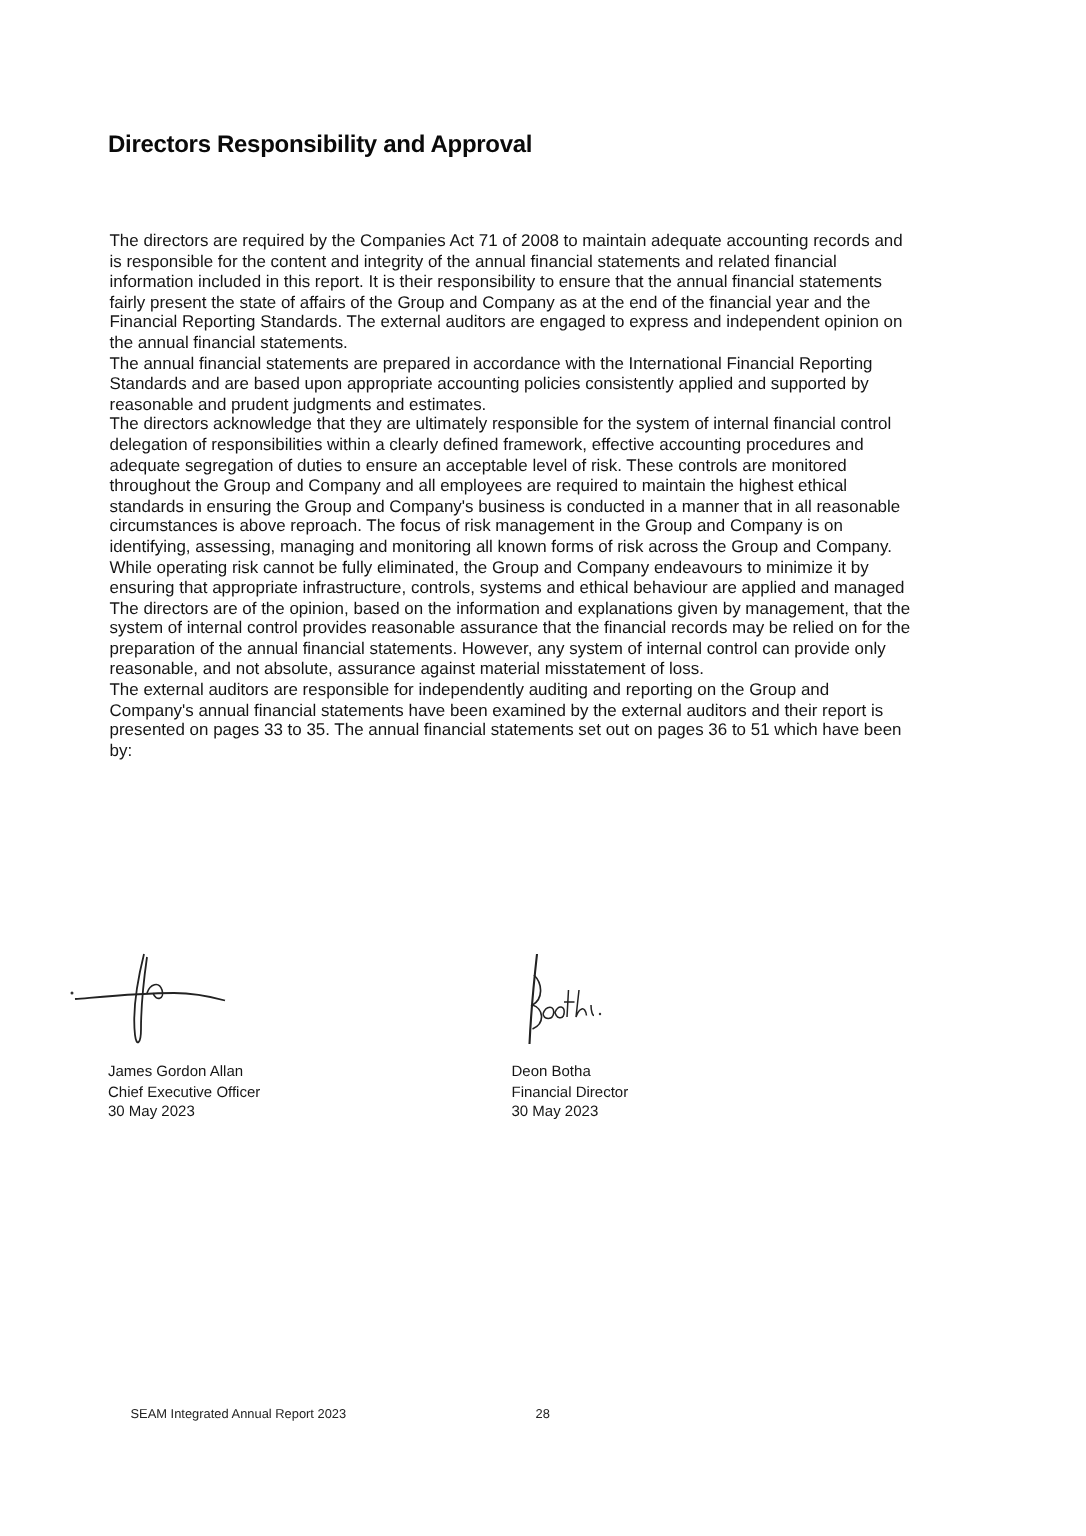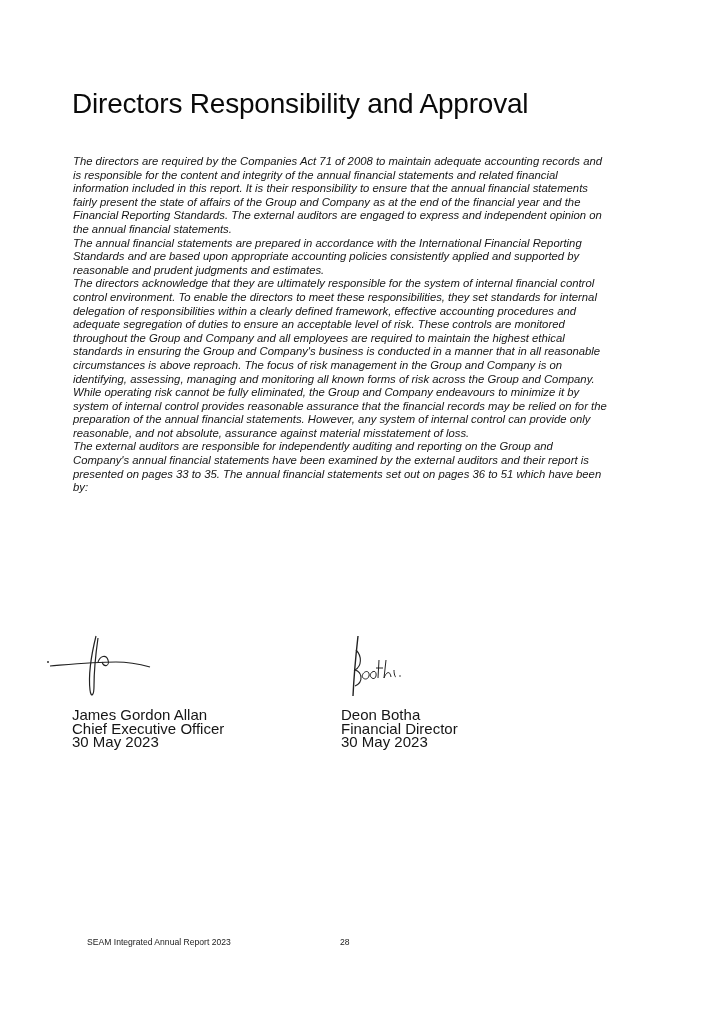--- a/index.html
+++ b/index.html
@@ -1,54 +1,55 @@
 <!DOCTYPE html>
 <html><head>
   <meta charset="utf-8">
   <style>
     html, body { margin: 0; padding: 0; background: #ffffff; }
     body { width: 724px; height: 1024px; position: relative; overflow: hidden; font-family: "Liberation Sans", sans-serif; color: #111111; }
-    .title { position: absolute; left: 72px; top: 88px; font-size: 28px; font-weight: normal; letter-spacing: -0.2px; color: #0a0a0a; margin: 0; white-space: nowrap; }
-    .body-text { position: absolute; left: 73px; top: 155px; width: 560px; font-size: 11.3px; line-height: 13.6px; color: #151515; font-style: italic; }
+    .title { position: absolute; left: 72px; top: 88px; font-size: 16px; font-weight: bold; letter-spacing: -0.2px; color: #0a0a0a; margin: 0; white-space: nowrap; }
+    .body-text { position: absolute; left: 73px; top: 155px; width: 560px; font-size: 11.3px; line-height: 13.6px; color: #151515; }
     .line { display: block; white-space: nowrap; }
-    .sig-block { position: absolute; font-size: 15px; line-height: 13.6px; color: #151515; }
+    .sig-block { position: absolute; font-size: 10px; line-height: 13.6px; color: #151515; }
     .sig-block .line { white-space: nowrap; }
     .sig-left { left: 72px; top: 708px; }
     .sig-right { left: 341px; top: 708px; }
     .signature { position: absolute; }
     .sig-img-left { left: 44px; top: 632px; width: 120px; height: 72px; }
     .sig-img-right { left: 350px; top: 630px; width: 60px; height: 72px; }
     .footer { position: absolute; top: 937px; font-size: 8.6px; color: #222222; white-space: nowrap; }
     .footer-title { left: 87px; }
-    .footer-page { left: 340px; }
+    .footer-page { left: 357px; }
   </style>
 </head>
 <body>
 
 <h1 class="title">Directors Responsibility and Approval</h1>
 
 <div class="body-text">
   <span class="line">The directors are required by the Companies Act 71 of 2008 to maintain adequate accounting records and</span>
   <span class="line">is responsible for the content and integrity of the annual financial statements and related financial</span>
   <span class="line">information included in this report. It is their responsibility to ensure that the annual financial statements</span>
   <span class="line">fairly present the state of affairs of the Group and Company as at the end of the financial year and the</span>
   <span class="line">Financial Reporting Standards. The external auditors are engaged to express and independent opinion on</span>
   <span class="line">the annual financial statements.</span>
   <span class="line">The annual financial statements are prepared in accordance with the International Financial Reporting</span>
   <span class="line">Standards and are based upon appropriate accounting policies consistently applied and supported by</span>
   <span class="line">reasonable and prudent judgments and estimates.</span>
   <span class="line">The directors acknowledge that they are ultimately responsible for the system of internal financial control</span>
-  <span class="line">control environment. To enable the directors to meet these responsibilities, they set standards for internal</span>
   <span class="line">delegation of responsibilities within a clearly defined framework, effective accounting procedures and</span>
   <span class="line">adequate segregation of duties to ensure an acceptable level of risk. These controls are monitored</span>
   <span class="line">throughout the Group and Company and all employees are required to maintain the highest ethical</span>
   <span class="line">standards in ensuring the Group and Company's business is conducted in a manner that in all reasonable</span>
   <span class="line">circumstances is above reproach. The focus of risk management in the Group and Company is on</span>
   <span class="line">identifying, assessing, managing and monitoring all known forms of risk across the Group and Company.</span>
   <span class="line">While operating risk cannot be fully eliminated, the Group and Company endeavours to minimize it by</span>
+  <span class="line">ensuring that appropriate infrastructure, controls, systems and ethical behaviour are applied and managed</span>
+  <span class="line">The directors are of the opinion, based on the information and explanations given by management, that the</span>
   <span class="line">system of internal control provides reasonable assurance that the financial records may be relied on for the</span>
   <span class="line">preparation of the annual financial statements. However, any system of internal control can provide only</span>
   <span class="line">reasonable, and not absolute, assurance against material misstatement of loss.</span>
   <span class="line">The external auditors are responsible for independently auditing and reporting on the Group and</span>
   <span class="line">Company's annual financial statements have been examined by the external auditors and their report is</span>
   <span class="line">presented on pages 33 to 35. The annual financial statements set out on pages 36 to 51 which have been</span>
   <span class="line">by:</span>
 </div>
 
 <svg class="signature sig-img-left" viewBox="0 0 120 72">

